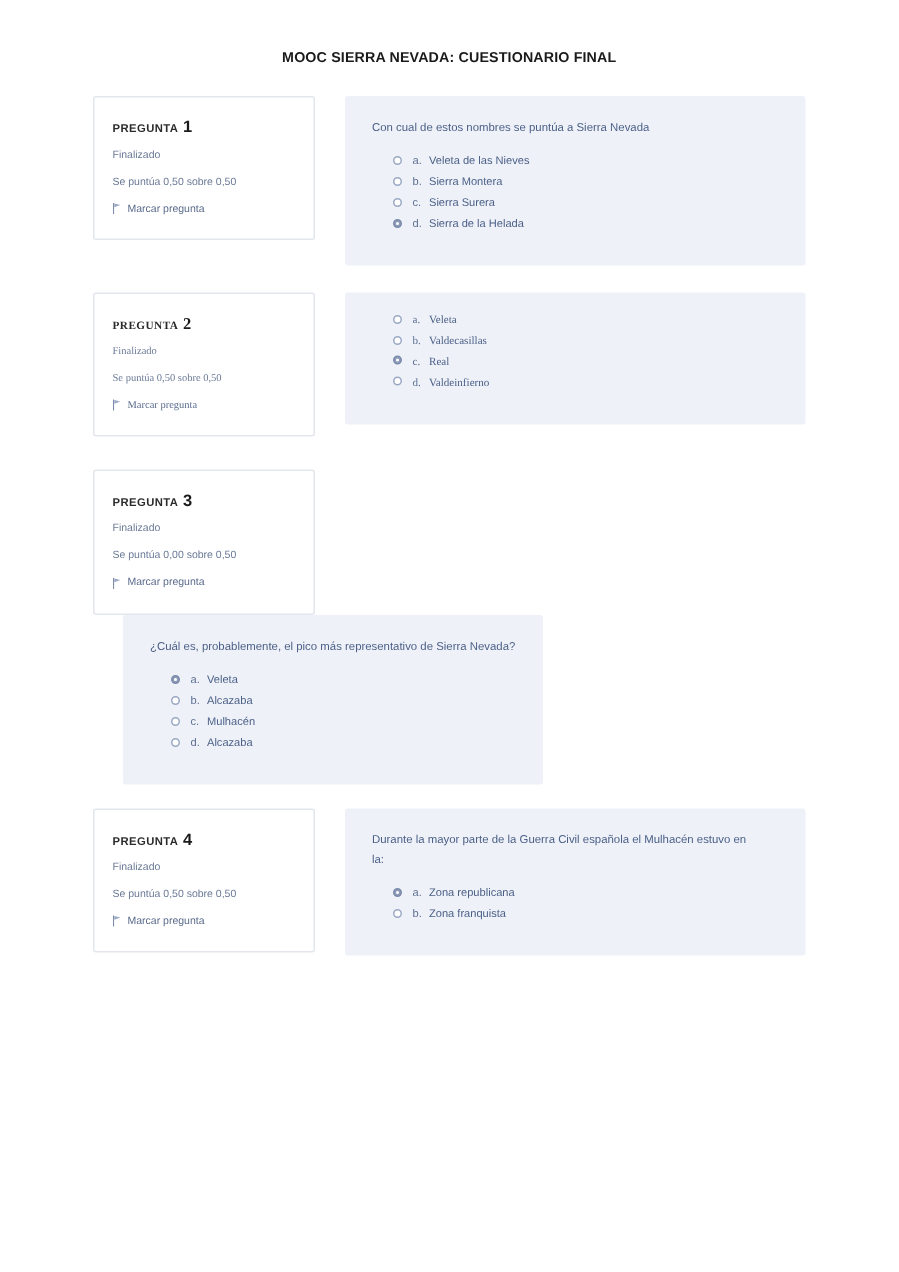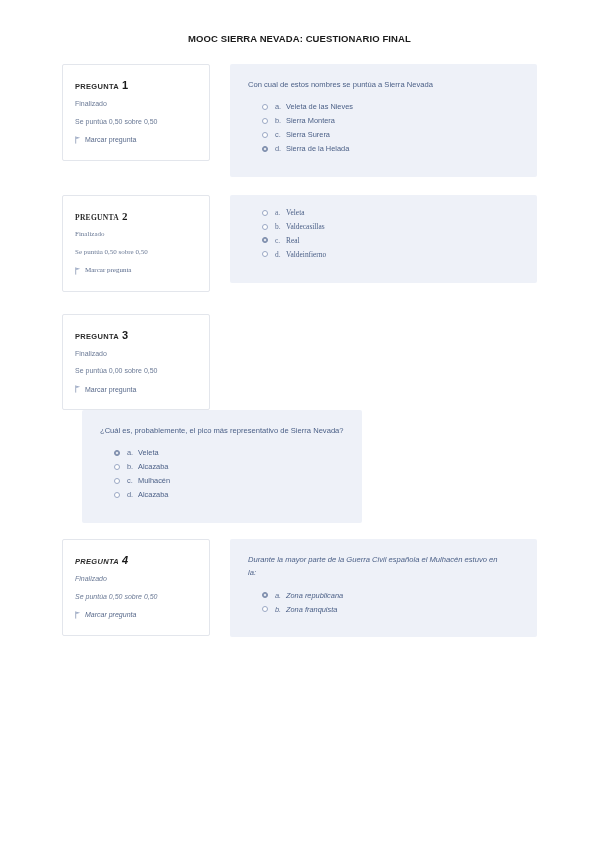--- a/index.html
+++ b/index.html
@@ -173,21 +173,21 @@
   }
   .opt-text {
     font-size: 7.4px;
     color: #4a5f86;
   }
 
   
   .block-1 { margin-bottom: 18px; }
   .block-2 { margin-bottom: 22px; font-family: Liberation Serif, serif; }
   .block-3 { margin-bottom: 16px; flex-direction: column; }
-  .block-4 { margin-bottom: 0; font-style: italic; }
+  .block-4 { margin-bottom: 0; }
 </style>
 </head>
 <body>
 
 <div class="page">
 
   <h1 class="page-title">MOOC SIERRA NEVADA: CUESTIONARIO FINAL</h1>
 
   <div class="questions">
 

